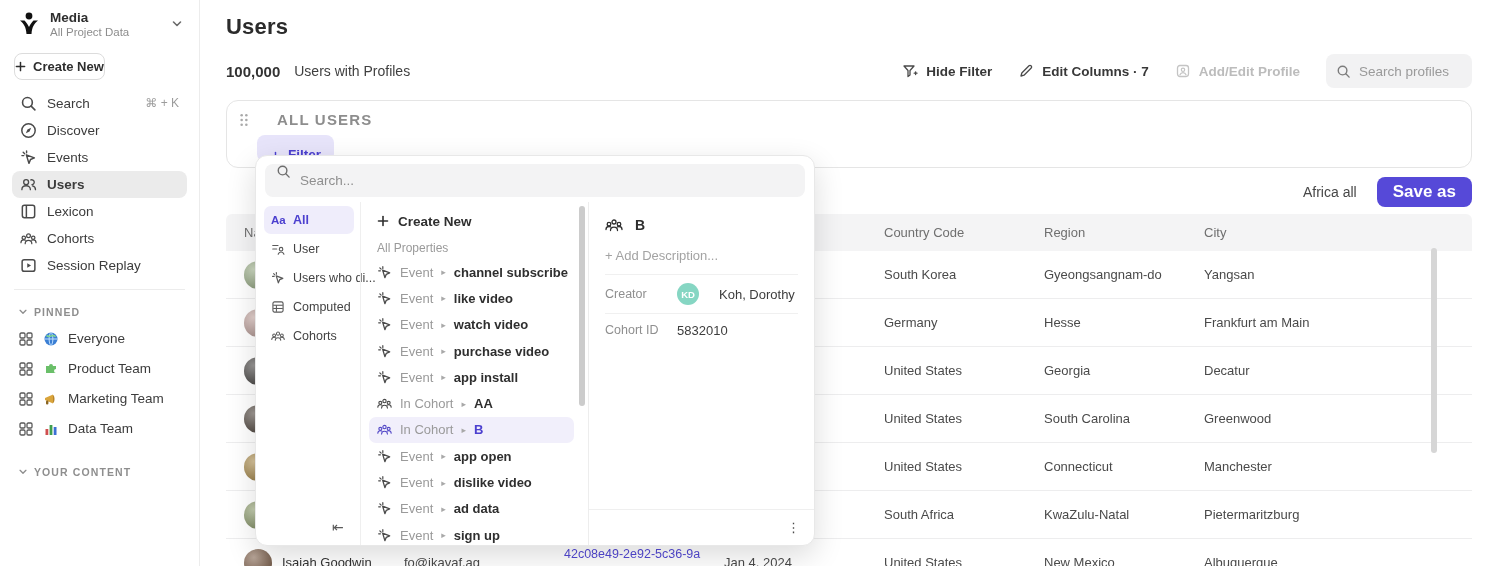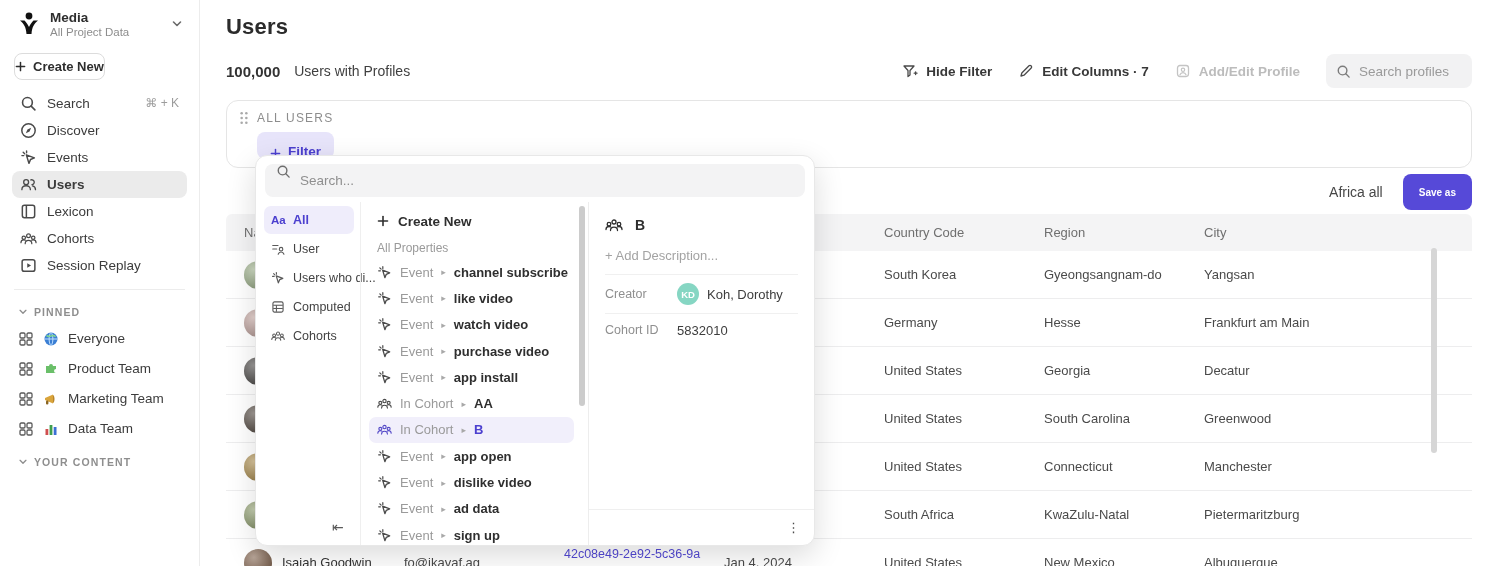--- a/index.html
+++ b/index.html
@@ -49,29 +49,29 @@
   .search-profiles { display:flex; align-items:center; gap:8px; background:#f2f2f3; border-radius:8px;
     height:34px; width:146px; padding:0 10px; }
   .search-profiles .aicon { width:15px; height:15px; color:#7c7c7c; flex:0 0 15px; }
   .search-profiles input { border:none; outline:none; background:transparent; width:100%;
     font-size:13.5px; font-family:inherit; color:#3a3a3a; }
   .search-profiles input::placeholder { color:#9a9a9a; }
 
   .filter-card { margin-top:14px; border:1px solid #e5e5e5; border-radius:12px; height:68px; padding:10px 12px; }
   .filter-card-head { display:flex; align-items:center; gap:8px; }
   .drag-dots { color:#a9a9a9; width:10px; height:14px; }
-  .all-users-label { font-size:12px; font-weight:400; letter-spacing:1.2px; color:#8d8d8d; }
+  .all-users-label { font-size:15px; font-weight:700; letter-spacing:1.2px; color:#8d8d8d;margin-left:20px; }
   .filter-btn { margin:7px 0 0 18px; display:inline-flex; align-items:flex-end; gap:7px; background:#e7e4fa;
     color:#4c40cf; border:none; border-radius:8px; height:27px; padding:0 13px; font-size:13.5px;
     font-weight:700; font-family:inherit; cursor:pointer; }
 
   .save-row { display:flex; justify-content:flex-end; align-items:center; gap:20px; margin-top:9px; height:30px; }
   .clear-all { font-size:14px; color:#474747; background:none; border:none; font-family:inherit; cursor:pointer; }
-  .save-as { background:#5649d8; color:#fff; border:none; border-radius:8px; height:36px; padding:0 16px;
-    font-size:10px; font-weight:700; font-family:inherit; cursor:pointer; }
+  .save-as { background:#5649d8; color:#fff; border:none; border-radius:8px; height:30px; padding:0 16px;
+    font-size:17px; font-weight:700; font-family:inherit; cursor:pointer; }
 
   
   .table { margin-top:7px; }
   .thead { display:flex; align-items:center; height:37px; background:#f4f4f5; border-radius:6px 6px 0 0; }
   .th { font-size:13px; color:#6f6f6f; padding-left:18px; }
   .trow { display:flex; align-items:center; height:48px; border-bottom:1px solid #ededee; background:#fff; }
   .td { font-size:13px; color:#4a4a4a; padding-left:18px; overflow:hidden; }
   .c-name{width:160px; flex:0 0 160px;} .c-email{width:160px; flex:0 0 160px;}
   .c-id{width:160px; flex:0 0 160px;} .c-date{width:160px; flex:0 0 160px;}
   .c-country{width:160px; flex:0 0 160px;} .c-region{width:160px; flex:0 0 160px;}
@@ -118,21 +118,21 @@
 
   
   .detail { flex:1; border-left:1px solid #ededed; display:flex; flex-direction:column; border-radius:0 0 12px 0; }
   .detail-inner { padding:14px 16px 0 16px; flex:1; }
   .detail-head { display:flex; align-items:center; gap:12px; }
   .detail-head .dicon { width:18px; height:18px; color:#2f2f2f; }
   .detail-title { font-size:14px; font-weight:700; color:#2d2d2d; }
   .add-desc { font-size:13px; color:#a3a3a3; margin-top:14px; padding-bottom:11px; border-bottom:1px solid #f0f0f0; cursor:pointer; }
   .kv-row { display:flex; align-items:center; padding:8px 0; border-bottom:1px solid #f0f0f0; min-height:32px; }
   .kv-key { width:72px; flex:0 0 72px; font-size:12.5px; color:#8f8f8f; }
-  .kv-val { font-size:13px; color:#3d3d3d; display:flex; align-items:center; gap:8px;justify-content:flex-end; }
+  .kv-val { font-size:13px; color:#3d3d3d; display:flex; align-items:center; gap:20px;justify-content:flex-end; }
   .kd-avatar { width:22px; height:22px; border-radius:50%; background:#86d6c3; color:#fff; font-size:9.5px;
     font-weight:700; display:flex; align-items:center; justify-content:center; }
   .detail-foot { border-top:1px solid #efefef; height:36px; display:flex; align-items:center; justify-content:flex-end; padding:0 14px; }
   .dots-v { font-size:13px; color:#4a4a4a; letter-spacing:0; line-height:1; cursor:pointer; }
 </style>
 </head>
 <body>
 
 <svg width="0" height="0" style="position:absolute">
   <defs>
@@ -348,21 +348,21 @@
   <div class="pin-item">
     <svg class="gicon">
         <use href="#i-grid"></use>
       </svg>
     <svg class="emoji-ic">
         <use href="#i-chart"></use>
       </svg>
     <span>Data Team</span>
   </div>
 
-  <div class="section-head" style="margin-top:6px">
+  <div class="section-head" style="margin-top:16px">
     <svg class="chev">
         <use href="#i-chevd"></use>
       </svg>
     <span>YOUR CONTENT</span>
   </div>
 </nav>
 
 <main class="main">
   <h1 class="page-title">Users</h1>
 

